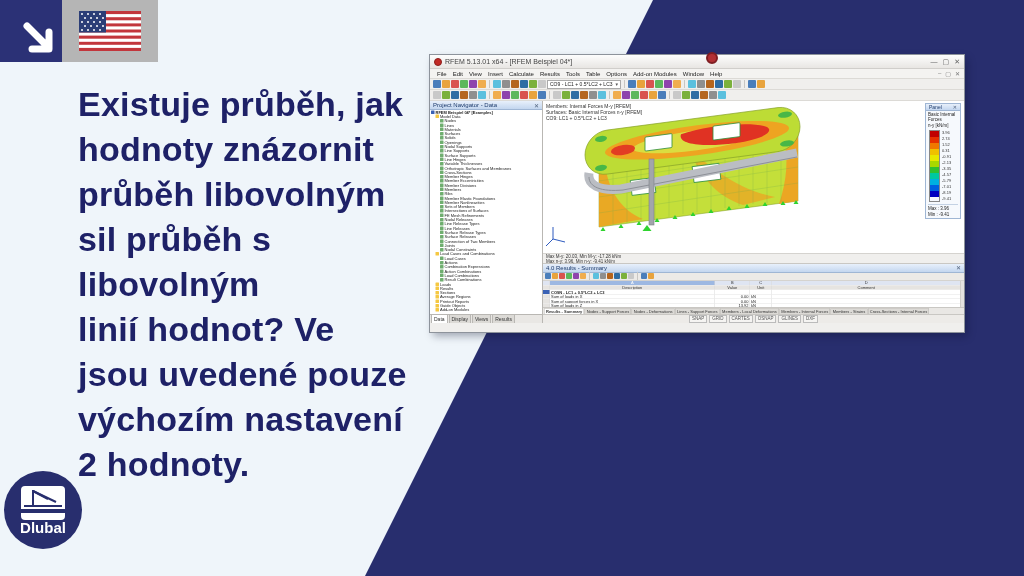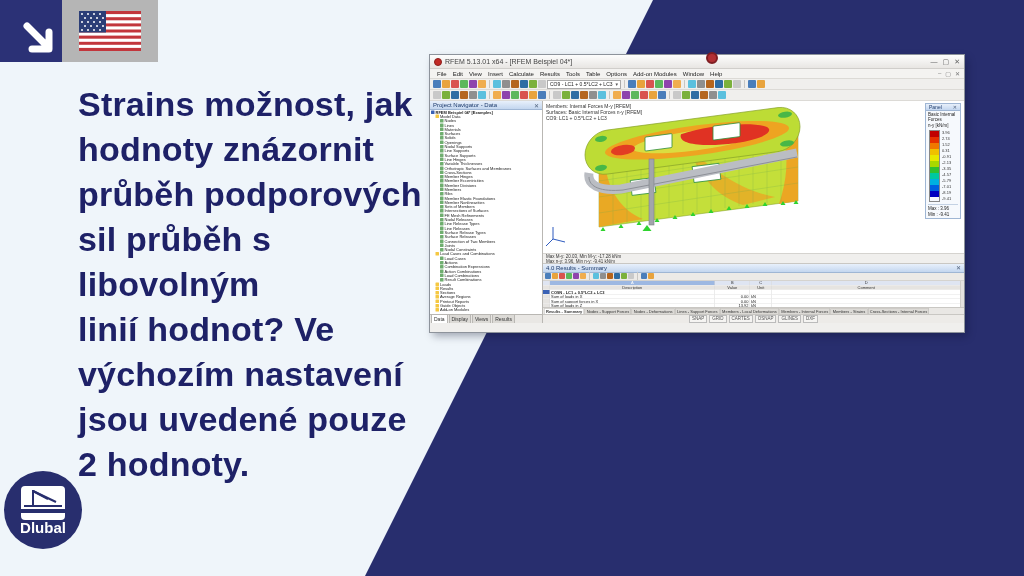--- a/index.html
+++ b/index.html
@@ -146,27 +146,27 @@
           <circle cx="24" cy="15" r="1"></circle>
         <circle cx="3" cy="19" r="1"></circle>
           <circle cx="9" cy="19" r="1"></circle>
           <circle cx="15" cy="19" r="1"></circle>
           <circle cx="21" cy="19" r="1"></circle>
       </g>
     </svg>
   </div>
 
   <div class="question">
-      <div class="q-line">Strains možnost, jak</div>
+      <div class="q-line">Existuje průběh, jak</div>
       <div class="q-line">hodnoty znázornit</div>
-      <div class="q-line">průběh podporových</div>
+      <div class="q-line">průběh libovolným</div>
       <div class="q-line">sil průběh s libovolným</div>
       <div class="q-line">linií hodnot? Ve</div>
+      <div class="q-line">jsou uvedené pouze</div>
       <div class="q-line">výchozím nastavení</div>
-      <div class="q-line">jsou uvedené pouze</div>
       <div class="q-line">2 hodnoty.</div>
     </div>
 
   <div class="rfem">
     <div class="titlebar">
       <span class="app-icon"></span>
       <span class="title">RFEM 5.13.01 x64 - [RFEM Beispiel 04*]</span>
       <span class="red-dot"></span>
       <span class="winbtns">
         <span>—</span>

